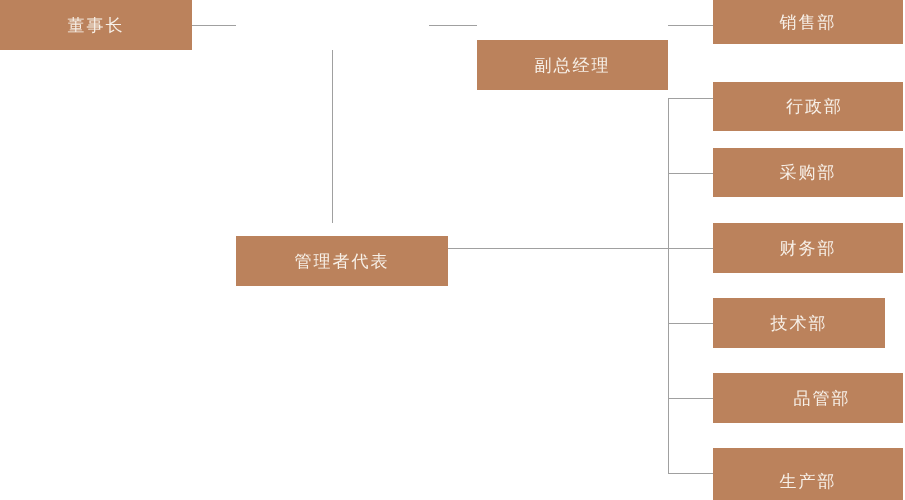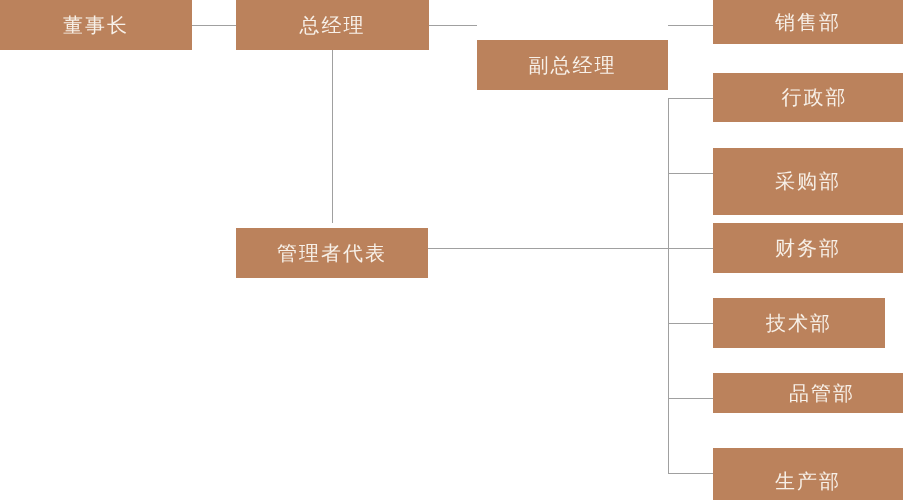--- a/index.html
+++ b/index.html
@@ -15,41 +15,41 @@
     background: var(--background, #ffffff);
     overflow: hidden;
   }
   .node {
     position: absolute;
     background: var(--node-fill, #bb825c);
     color: var(--node-text, #f7f0e8);
     display: flex;
     align-items: center;
     justify-content: center;
-    font-size: 20px;
+    font-size: 17px;
     letter-spacing: 2px;
     box-sizing: border-box;
     user-select: none;
   }
   .edge {
     position: absolute;
     background: var(--line, #a0a0a0);
   }
 
   
   .n-chairman { left: 0px;   top: 0px;   width: 192px; height: 50px; }
   .n-gm       { left: 236px; top: 0px;   width: 193px; height: 50px; }
   .n-dgm      { left: 477px; top: 0px;   width: 191px; height: 50px; margin-top: 40px; }
   .n-sales    { left: 713px; top: 0px;   width: 190px; height: 44px; }
-  .n-mgr      { left: 236px; top: 228px; width: 192px; height: 50px; }
-  .n-admin    { left: 713px; top: 73px;  width: 190px; height: 49px; padding-left: 13px; }
-  .n-purch    { left: 713px; top: 148px; width: 190px; height: 67px; }
+  .n-mgr      { left: 236px; top: 236px; width: 212px; height: 50px; }
+  .n-admin    { left: 713px; top: 82px;  width: 190px; height: 49px; padding-left: 13px; }
+  .n-purch    { left: 713px; top: 148px; width: 190px; height: 49px; }
   .n-fin      { left: 713px; top: 223px; width: 190px; height: 50px; }
   .n-tech     { left: 713px; top: 298px; width: 172px; height: 50px; }
-  .n-qc       { left: 713px; top: 373px; width: 190px; height: 40px; padding-left: 28px; }
+  .n-qc       { left: 713px; top: 373px; width: 190px; height: 50px; padding-left: 28px; }
   .n-prod     { left: 713px; top: 448px; width: 190px; height: 66px; }
 
   
   .e-chair-gm   { left: 192px; top: 25px;  width: 44px;  height: 1px; }
   .e-gm-dgm     { left: 429px; top: 25px;  width: 48px;  height: 1px; }
   .e-dgm-sales  { left: 668px; top: 25px;  width: 45px;  height: 1px; }
   .e-gm-mgr     { left: 332px; top: 50px;  width: 1px;   height: 173px; }
   .e-mgr-spine  { left: 428px; top: 248px; width: 285px; height: 1px; }
   .e-spine      { left: 668px; top: 98px;  width: 1px;   height: 375px; }
   .e-b-admin    { left: 668px; top: 98px;  width: 45px;  height: 1px; }
@@ -69,21 +69,20 @@
   <div class="edge e-gm-mgr"></div>
   <div class="edge e-mgr-spine"></div>
   <div class="edge e-spine"></div>
   <div class="edge e-b-admin"></div>
   <div class="edge e-b-purch"></div>
   <div class="edge e-b-tech"></div>
   <div class="edge e-b-qc"></div>
   <div class="edge e-b-prod"></div>
 
   <div class="node n-chairman">董事长</div>
-  <div class="node n-gm">总经理</div>
   <div class="node n-dgm">副总经理</div>
   <div class="node n-sales">销售部</div>
   <div class="node n-mgr">管理者代表</div>
   <div class="node n-admin">行政部</div>
   <div class="node n-purch">采购部</div>
   <div class="node n-fin">财务部</div>
   <div class="node n-tech">技术部</div>
   <div class="node n-qc">品管部</div>
   <div class="node n-prod">生产部</div>
 

